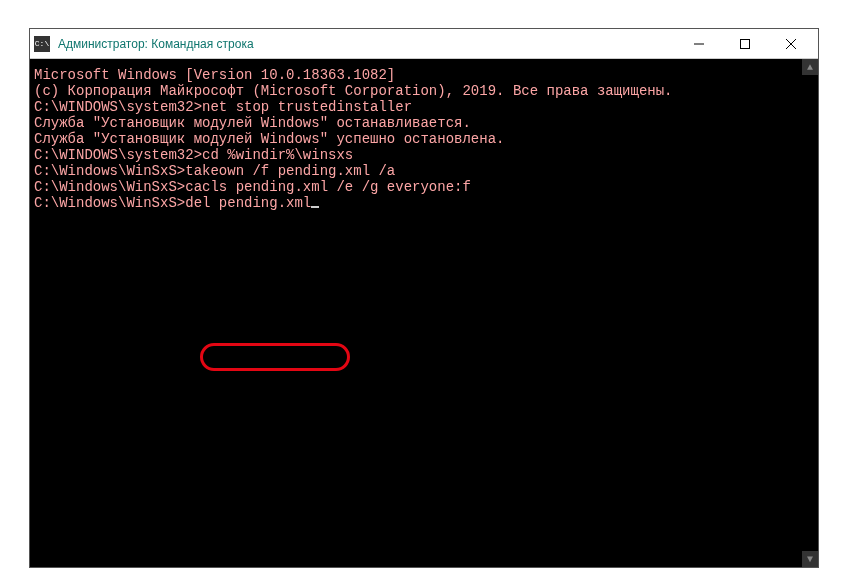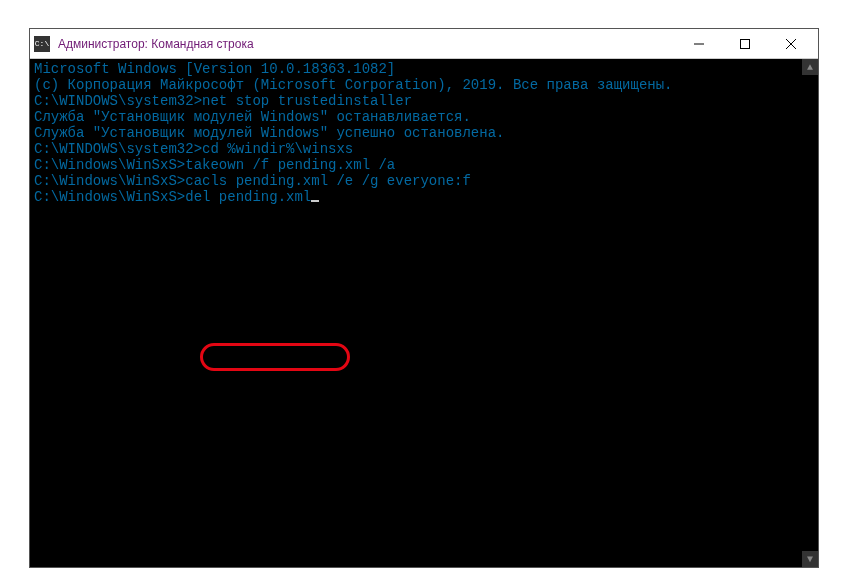--- a/index.html
+++ b/index.html
@@ -36,21 +36,21 @@
       margin-right: 8px;
       display: inline-flex;
       align-items: center;
       justify-content: center;
       font-size: 8px;
       color: #fff;
     }
     .titlebar-text {
       font-family: "Segoe UI", Arial, sans-serif;
       font-size: 12px;
-      color: #701a75;
+      color: #0f766e;
       flex: 1;
     }
     .win-controls {
       display: flex;
       gap: 0;
     }
     .win-btn {
       width: 46px;
       height: 30px;
       display: flex;
@@ -66,24 +66,24 @@
       position: relative;
       overflow: hidden;
     }
     .terminal {
       position: absolute;
       top: 0;
       left: 0;
       right: 16px;
       bottom: 0;
       background: #000;
-      color: #0369a1;
+      color: #fca5a5;
       font-size: 14px;
       line-height: 16px;
-      padding: 2px 4px;
+      padding: 8px 4px;
       white-space: pre;
       font-family: Consolas, "Courier New", monospace;
     }
     .scrollbar {
       position: absolute;
       right: 0;
       top: 0;
       width: 16px;
       height: 100%;
       background: #000;

